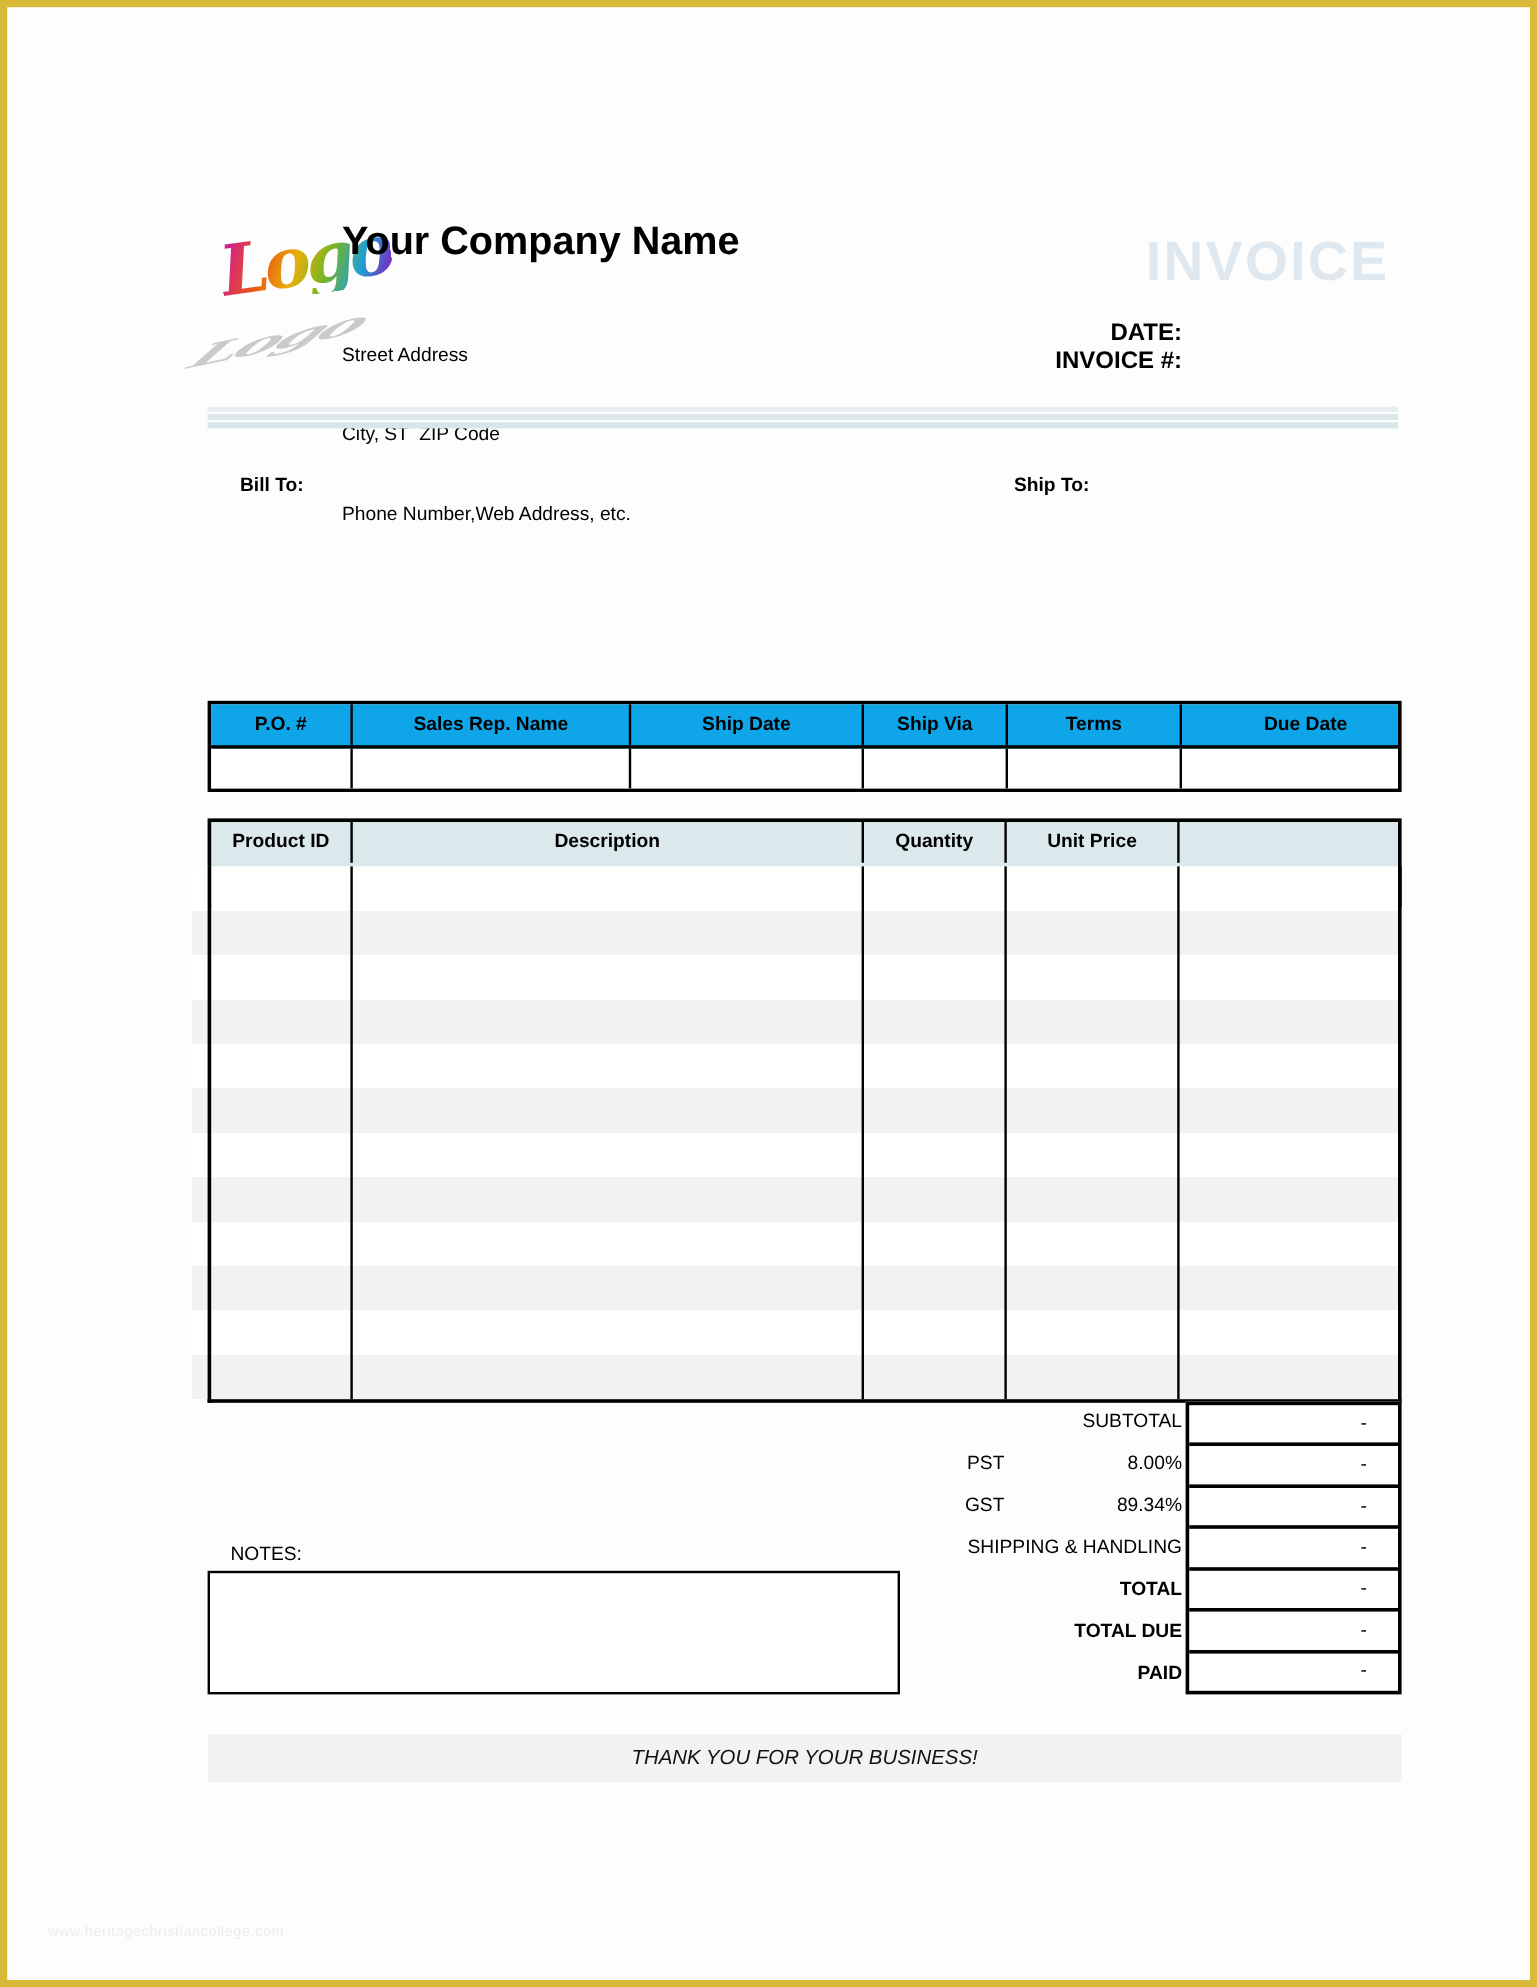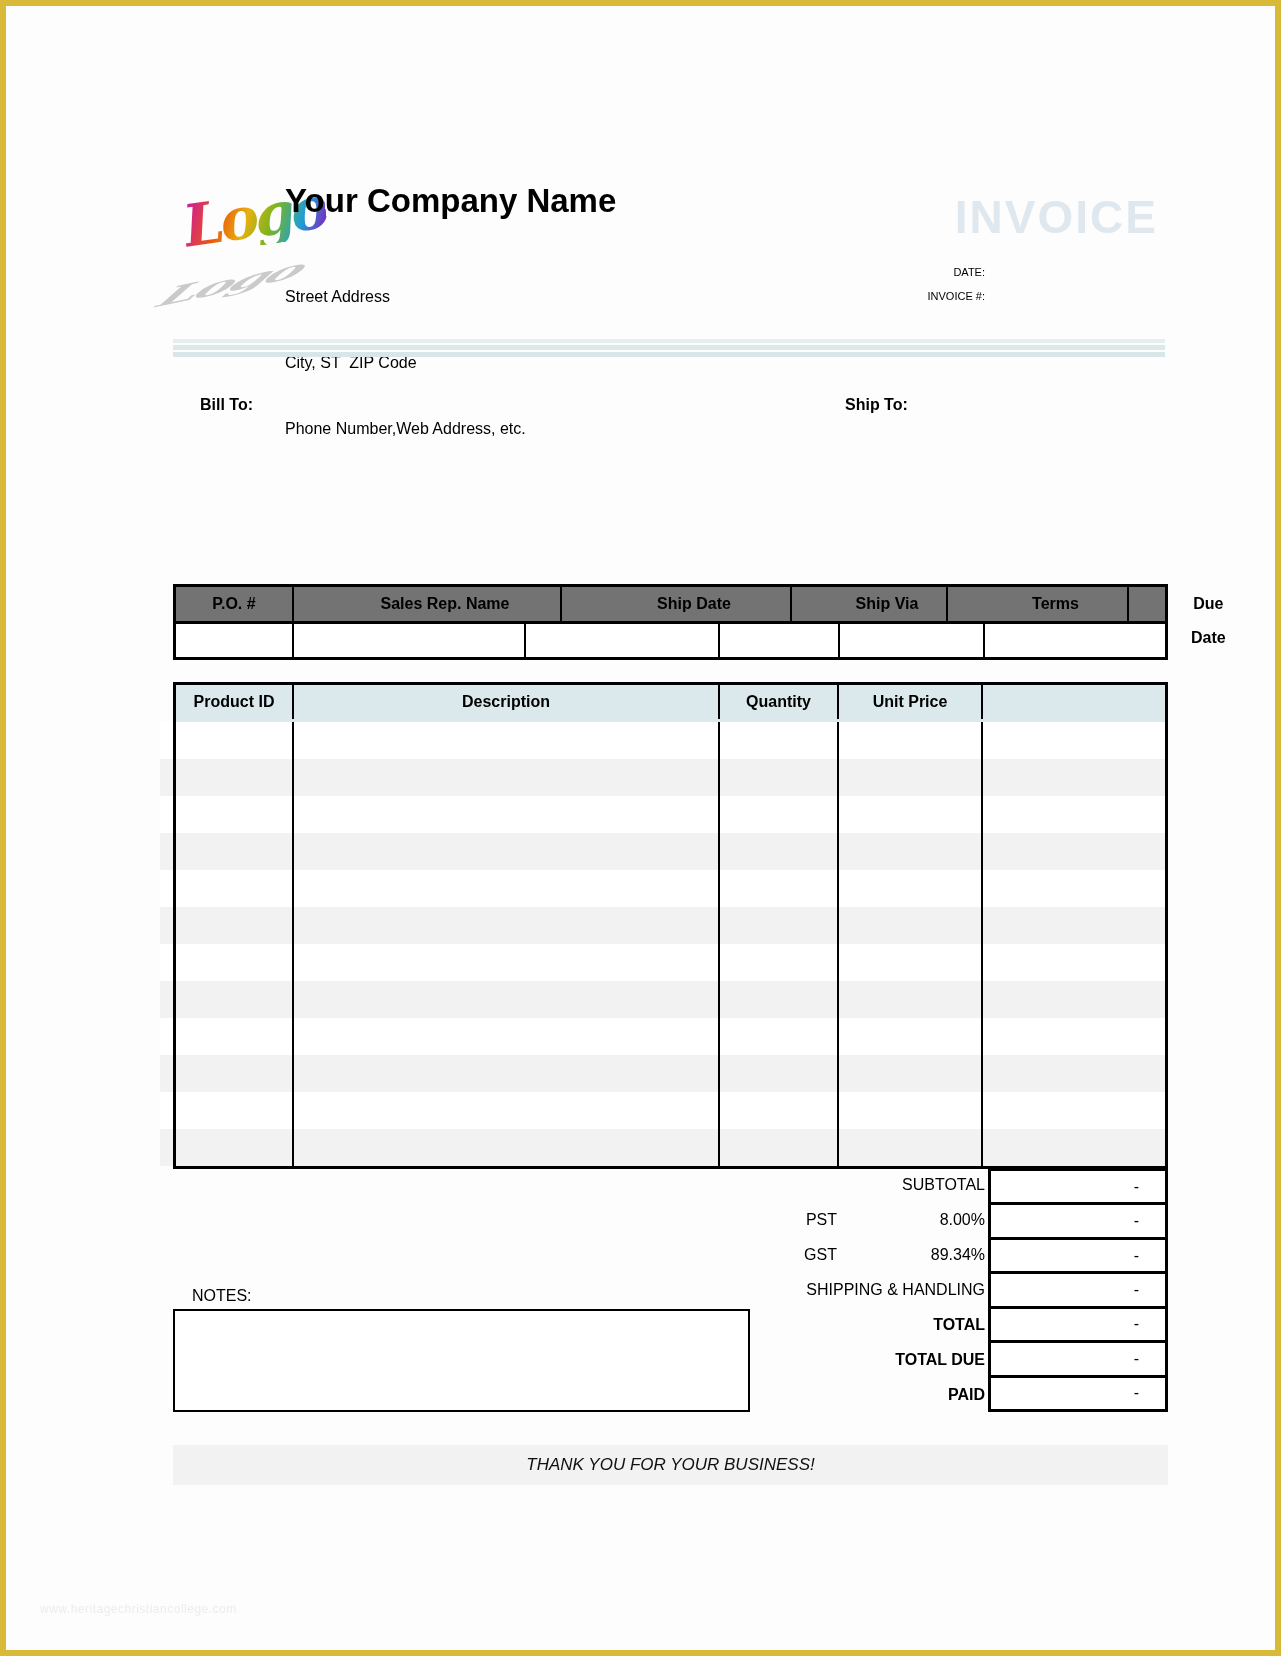--- a/index.html
+++ b/index.html
@@ -21,38 +21,38 @@
   .logo-shadow{
     position:absolute;left:-22px;top:68px;font-family:"DejaVu Serif",serif;font-style:italic;font-weight:bold;
     font-size:58px;line-height:1;color:#b9b9b9;opacity:.75;letter-spacing:-4px;
     transform:rotate(-12deg) skewX(-52deg) scaleY(.38);
   }
   .company-name{left:285px;top:182px;font-size:33px;font-weight:bold;letter-spacing:0;}
   .company-address{left:285px;top:242px;font-size:16px;line-height:22px;white-space:pre-wrap;}
   .invoice-title{
     right:123px;top:170px;font-size:46px;font-weight:bold;letter-spacing:2px;color:#dfe8ee;margin-top:20px;
   }
-  .meta-label{right:296px;font-size:11px;font-weight:normal;}
+  .meta-label{right:296px;font-size:20px;font-weight:bold;}
   .date-label{top:266px;}
   .invnum-label{top:290px;}
 
   
   .divider{left:173px;top:339px;width:992px;height:18px;}
   .divider .dl{width:100%;}
   .dl1{height:4px;background:#e6eef0;margin-bottom:2px;}
   .dl2{height:5px;background:#dce8ea;margin-bottom:2px;}
   .dl3{height:5px;background:#d9e6e9;}
 
   .party-label{top:396px;font-size:16px;font-weight:bold;}
   .bill-to{left:200px;}
   .ship-to{left:845px;}
 
   
   .otable{left:173px;top:584px;width:995px;box-sizing:border-box;border:3px solid #000;}
-  .otable .hrow{display:grid;grid-template-columns:118px 232px 194px 120px 145px 1fr;background:#737373;border-bottom:3px solid #000;gap:36px;}
+  .otable .hrow{display:grid;grid-template-columns:118px 232px 194px 120px 145px 1fr;background:#0ea5e9;border-bottom:3px solid #000;}
   .otable .irow{display:grid;grid-template-columns:118px 232px 194px 120px 145px 1fr;background:#fff;}
   .otable .hcell{height:34px;line-height:34px;text-align:center;font-size:16px;font-weight:bold;border-right:2px solid #000;}
   .otable .icell{height:33px;border-right:2px solid #000;}
   .otable .hcell:last-child,.otable .icell:last-child{border-right:none;padding-left:26px;}
 
   .itable-header{left:173px;top:682px;width:995px;box-sizing:border-box;border:3px solid #000;background:#dbe8ec;
     display:grid;grid-template-columns:118px 426px 119px 144px 1fr;}
   .itable-header .hcell{height:34px;line-height:34px;text-align:center;font-size:16px;font-weight:bold;border-right:2px solid #000;}
   .itable-header .hcell:last-child{border-right:none;margin-top:34px;}
 

